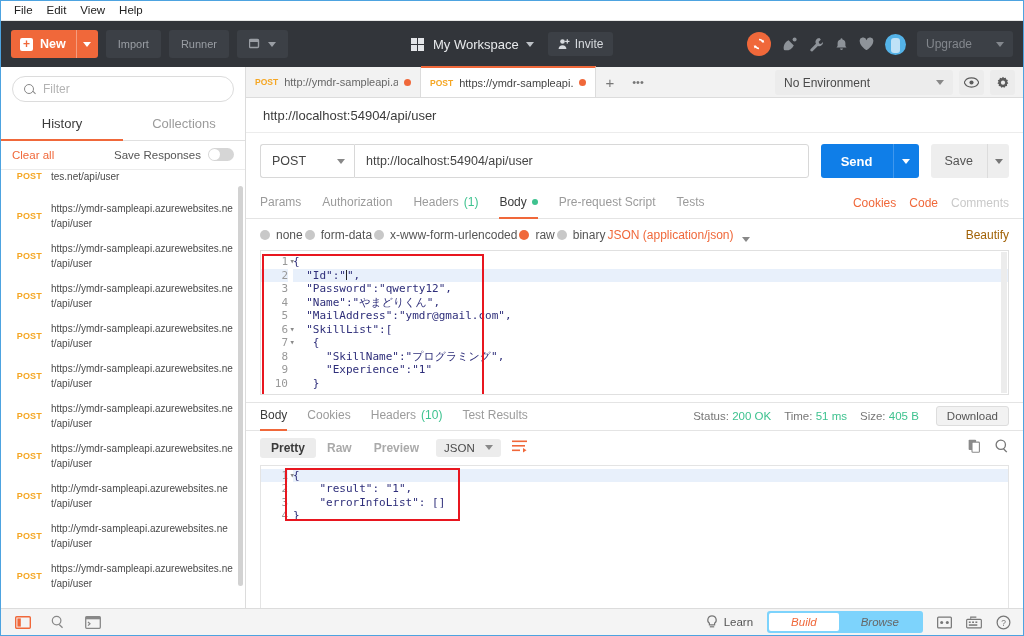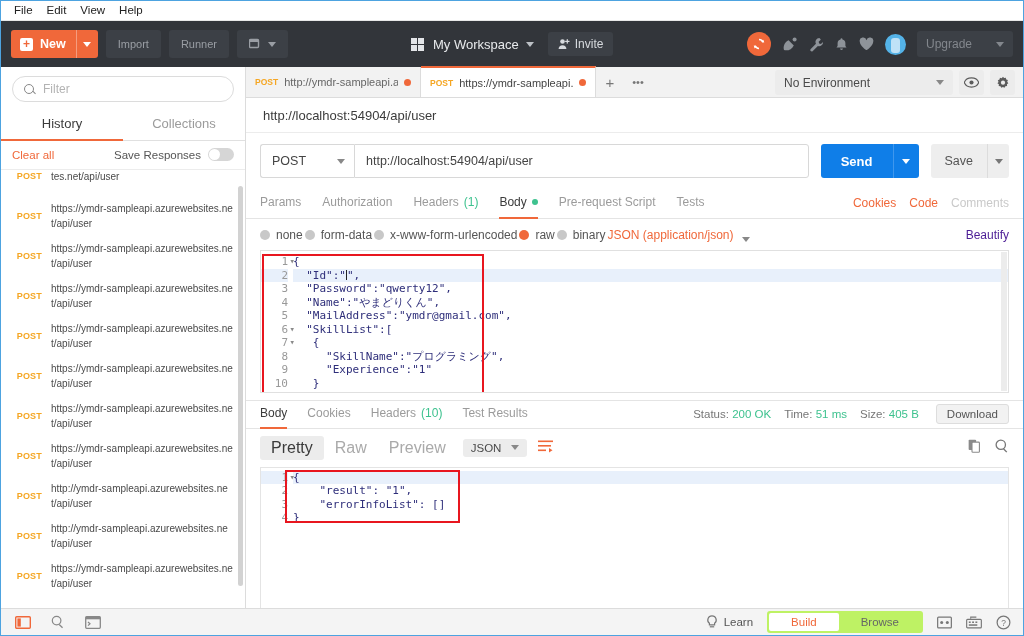--- a/index.html
+++ b/index.html
@@ -289,21 +289,21 @@
     gap: 2px; position: relative;
   }
   .radio { display: flex; align-items: center; gap: 6px; font-size: 12px; color: #555; }
   .rd {
     width: 10px; height: 10px; border-radius: 50%; background: #c8c8c8;
   }
   .rd.on { background: #f0683a; }
   .json-sel {
     display: flex; align-items: flex-end; gap: 8px; font-size: 12px; color: #f0683a;
   }
-  .beautify { position: absolute; right: 14px; color: #4c1d95; font-size: 12px; }
+  .beautify { position: absolute; right: 14px; color: #a16207; font-size: 12px; }
 
   
   .editor-wrap {
     margin: 0 14px; flex: 1; border: 1px solid #e0e0e0;
     background: #fff; position: relative; min-height: 0; overflow: hidden;
   }
   .redbox {
     position: absolute; border: 2px solid #e8161f; pointer-events: none;
     z-index: 5;
   }
@@ -348,21 +348,21 @@
   .resp-meta b { font-weight: normal; color: #3ec28f; }
   .dl-btn {
     border: 1px solid #ddd; background: #f2f2f2; border-radius: 3px;
     padding: 3px 10px; color: #555; font-size: 11.5px; margin-left: 4px;
   }
   .resp-toolbar {
     display: flex; align-items: center; padding: 7px 14px;
     gap: 0; position: relative;
   }
   .pill {
-    font-size: 16px; color: #aaa; padding: 3px 11px; border-radius: 3px;
+    font-size: 12px; color: #aaa; padding: 3px 11px; border-radius: 3px; font-weight: bold;
   }
   .pill.on { color: #3b3b3b; background: #ececec; }
   .sel-sm {
     display: flex; align-items: center; gap: 10px; margin-left: 6px;
     background: #ececec; border-radius: 3px; padding: 3px 8px;
     font-size: 11.5px; color: #4a4a4a;
   }
   .wrap-ic { margin-left: 11px; color: #f0683a; font-size: 14px; }
   .resp-right {
     position: absolute; right: 14px; display: flex; gap: 14px;
@@ -381,21 +381,21 @@
   }
   .sb-left { display: flex; align-items: center; gap: 20px; padding-left: 14px; }
   .sb-ic { color: #f0683a; font-size: 13px; display: flex; }
   .sb-ic.gr { color: #888; }
   .sb-right {
     position: absolute; right: 12px; display: flex;
     align-items: center; gap: 14px;
   }
   .learn { display: flex; align-items: center; gap: 6px; font-size: 11.5px; color: #555; }
   .bb-group {
-    display: flex; background: #bef264; border-radius: 3px; padding: 2px;
+    display: flex; background: #7dd3fc; border-radius: 3px; padding: 2px; font-style: italic;
   }
   .bb {
     font-size: 11.5px; padding: 3px 22px; border-radius: 2px; color: #666;
   }
   .bb.on { background: #fff; color: #f0683a; }
   .svgic { display: block; }
 </style>
 </head>
 <body>
 

